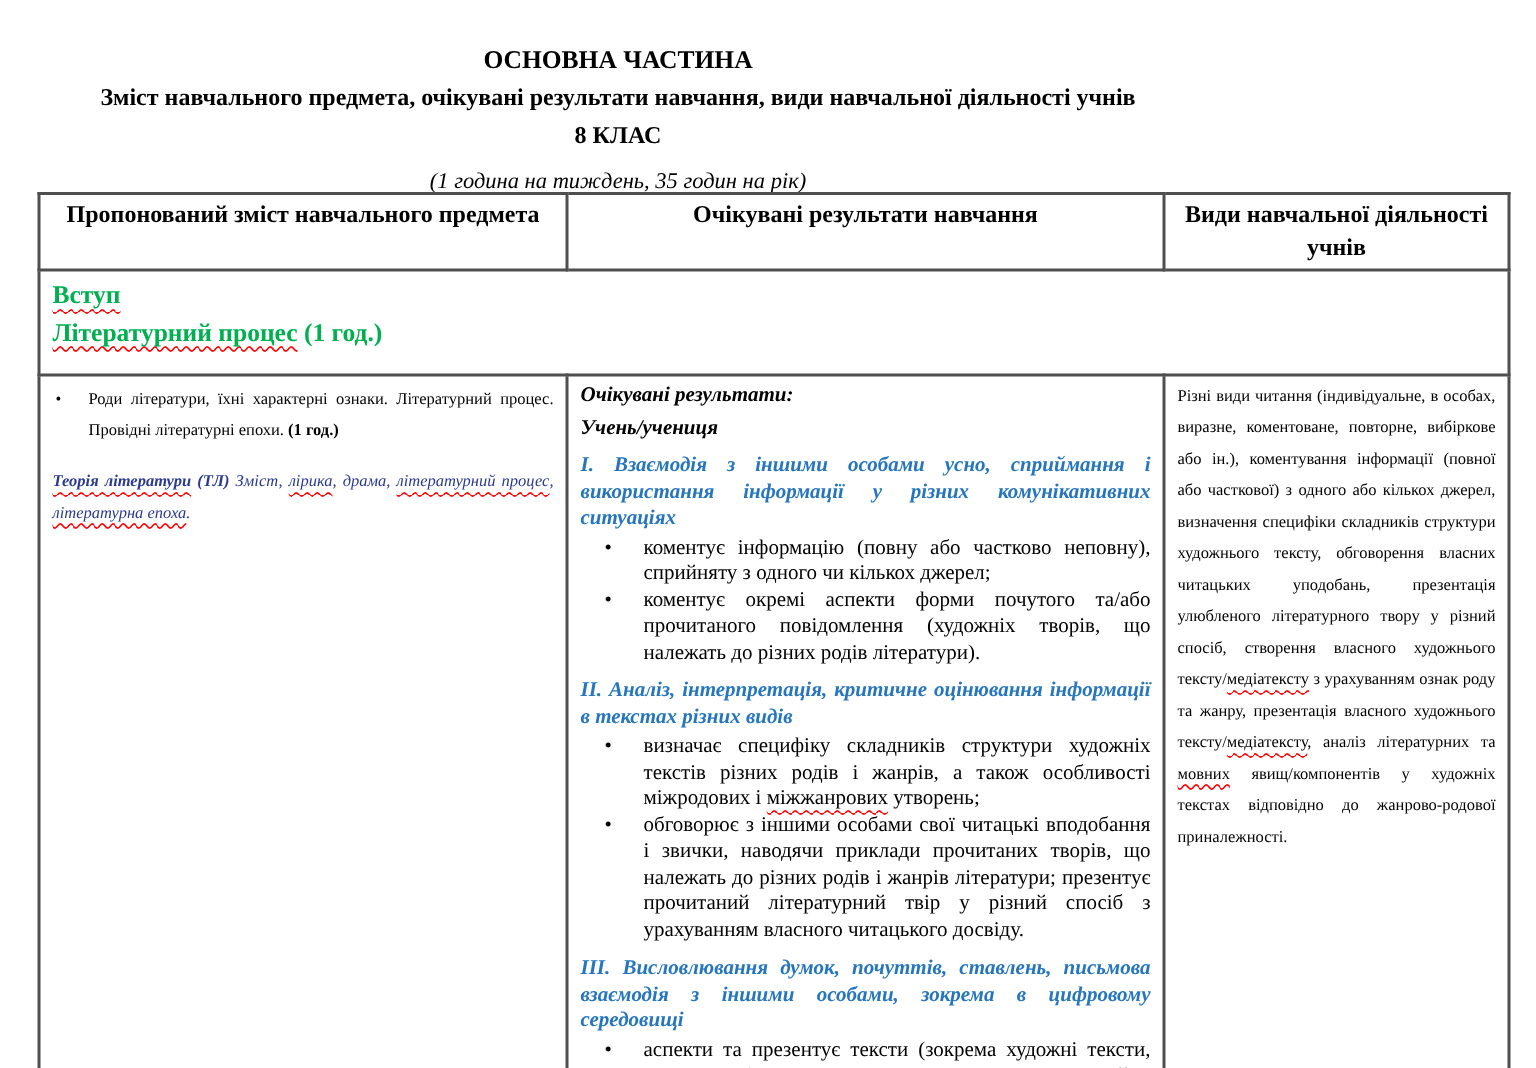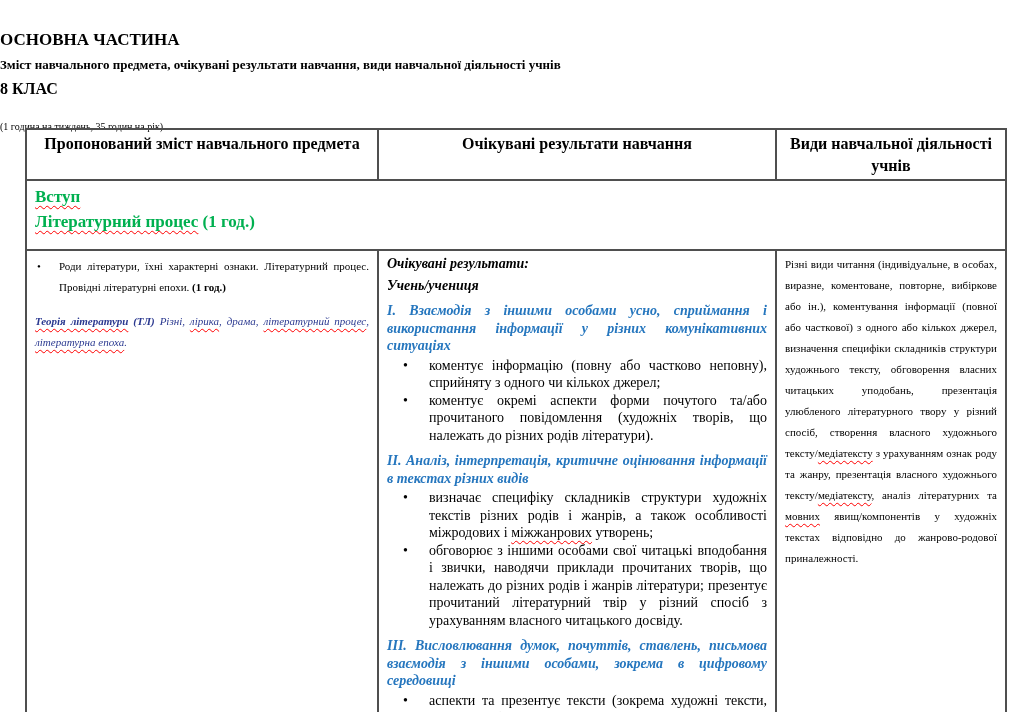--- a/index.html
+++ b/index.html
@@ -1,25 +1,25 @@
 <!DOCTYPE html>
 <html><head>
 <meta charset="utf-8">
 <style>
   html,body{margin:0;padding:0;background:#ffffff;}
   .page{
     position:relative;width:1024px;height:712px;background:#ffffff;overflow:hidden;
     font-family:"Liberation Serif","DejaVu Serif",serif;color:#000;
   }
   
-  .doc-title{position:absolute;top:30px;left:0;width:824px;text-align:left;}
+  .doc-title{position:absolute;top:30px;left:0;width:824px;text-align:center;}
   .doc-title .t1{font-size:17px;font-weight:bold;margin-bottom:7px;}
-  .doc-title .t2{font-size:13px;font-weight:bold;margin-bottom:7px;}
-  .doc-title .t3{font-size:16px;font-weight:bold;margin-bottom:23px;}
-  .doc-title .t4{font-size:10px;}
+  .doc-title .t2{font-size:16px;font-weight:bold;margin-bottom:7px;}
+  .doc-title .t3{font-size:16px;font-weight:bold;margin-bottom:13px;}
+  .doc-title .t4{font-size:15px;font-style:italic;}
   
   table.curriculum{
     position:absolute;top:128px;left:25px;width:980px;
     border-collapse:collapse;table-layout:fixed;
   }
   table.curriculum th,table.curriculum td{
     border:2px solid #4f4f4f;vertical-align:top;padding:3px 8px;
   }
   thead th{
     font-size:16px;font-weight:bold;text-align:center;vertical-align:middle;
@@ -83,21 +83,21 @@
           <div class="sec-line"><span class="wavy">Вступ</span></div>
           <div class="sec-line"><span class="wavy">Літературний процес</span><span> (1 год.)</span></div>
         </td>
       </tr>
       <tr class="content-row">
 
         <td class="cell cell-col1">
           <ul class="bullets">
             <li><span>Роди літератури, їхні характерні ознаки. Літературний процес. Провідні літературні епохи. </span><b>(1 год.)</b></li>
           </ul>
-          <p class="tl-para"><span class="tl-label wavy">Теорія літератури</span><span class="tl-label"> (ТЛ) </span><span>Різні, </span><span class="wavy">лірика</span><span>, драма, </span><span class="wavy">літературний процес</span><span>, </span><span class="wavy">літературна епоха</span><span>.</span></p>
+          <p class="tl-para"><span class="tl-label wavy">Теорія літератури</span><span class="tl-label"> (ТЛ) </span><span>Зміст, </span><span class="wavy">лірика</span><span>, драма, </span><span class="wavy">літературний процес</span><span>, </span><span class="wavy">літературна епоха</span><span>.</span></p>
         </td>
 
         <td class="cell cell-col2">
           <p class="res-h">Очікувані результати:</p>
           <p class="res-h">Учень/учениця</p>
 
           <p class="sec-h">I. Взаємодія з іншими особами усно, сприймання і використання інформації у різних комунікативних ситуаціях</p>
           <ul class="bullets2">
             <li>коментує інформацію (повну або частково неповну), сприйняту з одного чи кількох джерел;</li>
             <li>коментує окремі аспекти форми почутого та/або прочитаного повідомлення (художніх творів, що належать до різних родів літератури).</li>

